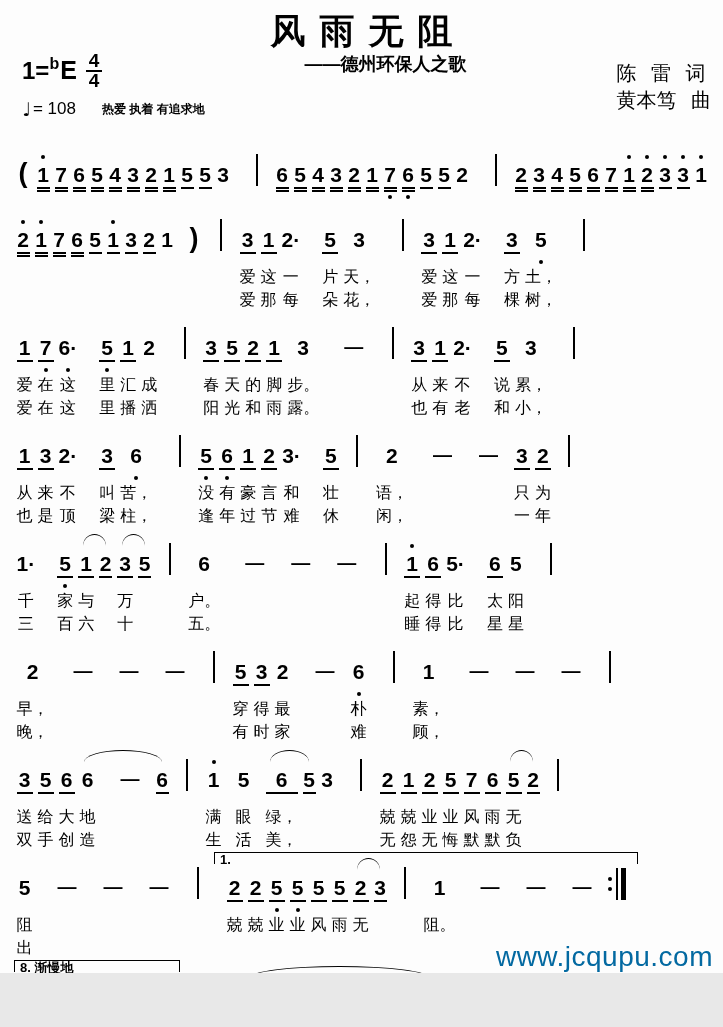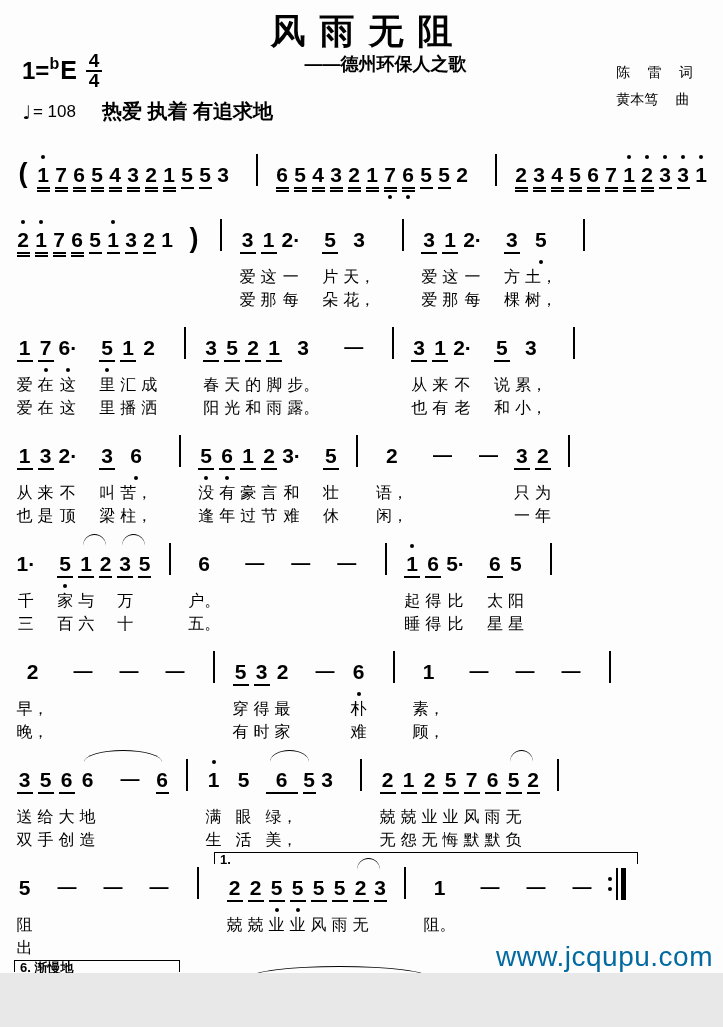--- a/index.html
+++ b/index.html
@@ -14,22 +14,22 @@
   .keysig{position:absolute;left:22px;top:52px;font-size:24px;font-weight:bold;display:flex;align-items:center;}
   .keysig .flat{font-size:16px;vertical-align:super;position:relative;top:-7px;font-weight:bold;}
   .keysig .letter{font-size:25px;margin-left:1px;}
   .frac{display:inline-flex;flex-direction:column;text-align:center;font-size:19px;
         line-height:17px;margin-left:9px;font-weight:bold;}
   .frac .top{border-bottom:2px solid #000;padding:0 3px 1px 3px;}
   .frac .bot{padding:0 3px;}
   .tempo{position:absolute;left:22px;top:98px;font-size:16px;display:flex;align-items:center;}
   .tempo-note{font-family:"DejaVu Sans",sans-serif;font-size:19px;margin-right:2px;}
   .tempo-eq{font-size:17px;font-weight:normal;}
-  .tempo-expr{margin-left:26px;font-size:20px;font-weight:bold;}
-  .credits{position:absolute;right:30px;top:60px;font-size:14px;line-height:27px;text-align:left;word-spacing:9px;font-family:Liberation Mono, monospace;}
+  .tempo-expr{margin-left:26px;font-size:12px;font-weight:bold;}
+  .credits{position:absolute;right:12px;top:60px;font-size:20px;line-height:27px;text-align:left;word-spacing:9px;}
   
   .score{padding:0 14px;}
   .system{display:flex;align-items:flex-start;margin-top:15px;min-height:50px;}
   .cell{display:inline-flex;flex-direction:column;align-items:center;padding:0 2.5px;min-width:13px;}
   .cell.plain{margin-right:9px;}
   .cell.aug{margin-right:17px;}
   .cell.t-dash{margin:0 11px;}
   .cell.t-bar{margin:0 7px;}
   .cell.t-paren{margin-right:2px;}
   .slot{height:7px;width:100%;display:flex;align-items:center;justify-content:center;line-height:0;}
@@ -2046,21 +2046,21 @@
             </span>
             <span class="beams"></span>
             <span class="slot"></span>
             <span class="lyr">&nbsp;</span>
             <span class="lyr">&nbsp;</span>
           </span>
         </span>
       </div>
       <div class="system">
         <span class="volta">
-          <span class="vlabel">6. 渐慢地</span>
+          <span class="vlabel">8. 渐慢地</span>
           <span class="cell t-note">
             <span class="slot"></span>
             <span class="grow">
               <span class="num">6</span>
             </span>
             <span class="beams">
               <span class="bm"></span>
             </span>
             <span class="slot"></span>
             <span class="lyr">无</span>

